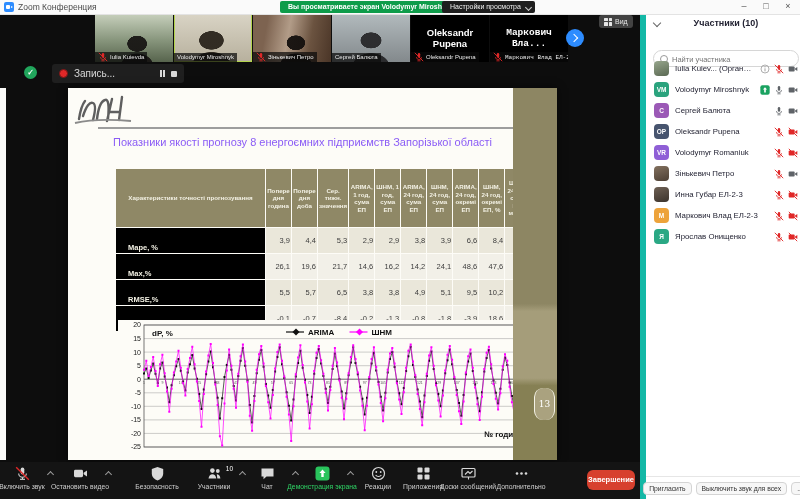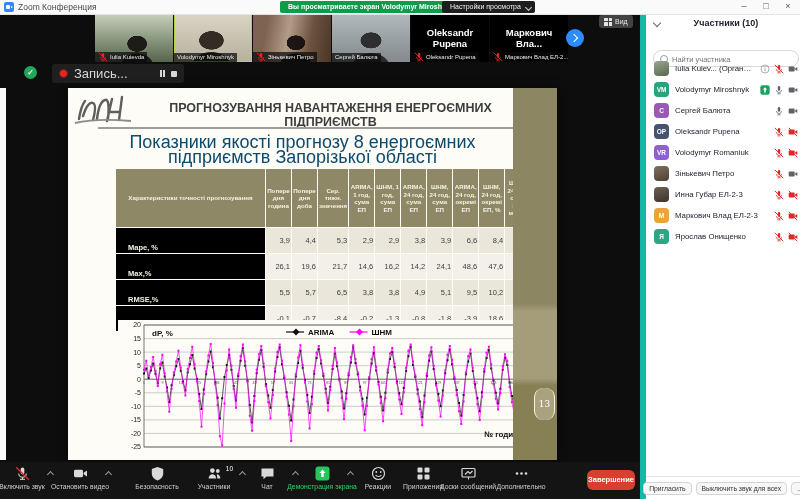--- a/index.html
+++ b/index.html
@@ -47,36 +47,36 @@
   #view-btn{left:599px;top:1px;height:13px;background:rgba(70,70,70,.92);border-radius:3px;color:#e6e6e6;
       font-size:7px;line-height:13px;padding:0 5px;display:flex;align-items:center;gap:3px;}
   .gridglyph{width:8px;height:8px;display:grid;grid-template-columns:1fr 1fr;gap:1px;}
   .gridglyph i{background:#e6e6e6;border-radius:.5px;}
   
   #rec-shield{left:24px;top:52px;width:13px;height:13px;border-radius:50%;background:#21a65c;color:#fff;
       font-size:8px;line-height:13px;text-align:center;font-weight:bold;}
   #rec-pill{left:52px;top:50px;width:132px;height:19px;background:#1f1f1f;border-radius:3px;
       display:flex;align-items:center;gap:6px;padding:0 7px;box-sizing:border-box;}
   #rec-dot{width:7px;height:7px;border-radius:50%;background:#e02828;border:1px solid #7a1616;}
-  #rec-label{font-size:13px;color:#d8d8d8;flex:1;}
+  #rec-label{font-size:10px;color:#d8d8d8;flex:1;}
   .pauseglyph{display:flex;gap:1.5px;}
   .pauseglyph i{width:2px;height:7px;background:#d8d8d8;}
   .stopglyph{width:6px;height:6px;background:#d8d8d8;border-radius:1px;}
   
   #left-strip{left:0;top:74px;width:6px;height:372px;background:#fbfbf9;}
   #slide{left:68px;top:74px;width:489px;height:372px;background:#fdfcf7;box-shadow:0 0 8px rgba(0,0,0,.6);}
   #slide-side-strip{right:0;top:0;width:44px;height:372px;
       background:linear-gradient(180deg,#8d8663 0%,#8d8663 58%,#a59d7a 60%,#a59d7a 78%,#868054 80%,#868054 100%);}
   #page-badge{position:absolute;right:2px;top:300px;width:19px;height:32px;background:#aaa27f;
       border-left:1.5px solid #f4f2e6;border-right:1.5px solid #f4f2e6;border-radius:45% / 28%;
       color:#fff;font-family:"DejaVu Serif",serif;font-size:9px;display:flex;align-items:center;justify-content:center;}
   #slide-logo{left:4px;top:2px;width:62px;height:42px;}
   #slide-title{left:64px;right:28px;top:13px;text-align:center;font-size:12.5px;font-weight:600;color:#3d3d3d;}
   #title-rule{left:30px;right:26px;top:39px;height:2px;background:#9d9d9d;}
-  #slide-subtitle{left:8px;right:28px;top:47px;text-align:center;font-size:18px;color:#0c4a6e;line-height:15px;}
+  #slide-subtitle{left:8px;right:28px;top:47px;text-align:center;font-size:11px;color:#8b5cf6;line-height:15px;}
   
   #ptable{left:47px;top:80px;border-collapse:collapse;table-layout:fixed;}
   #ptable th,#ptable td{border:1px solid #fdfcf7;overflow:hidden;}
   #ptable thead th{background:#8f8866;color:#f3f1e4;font-size:6.2px;font-weight:bold;height:56px;
       text-align:center;padding:1px;line-height:7.5px;}
   #ptable tbody th{background:#000000;color:#f3f1e4;font-size:7.5px;font-weight:bold;text-align:left;
       vertical-align:bottom;padding:1px 12px;}
   #ptable tbody td{font-size:7.5px;color:#3c3c3c;text-align:right;height:23px;}
   #ptable tbody tr:nth-child(odd) td{background:#eae7da;}
   #ptable tbody tr:nth-child(even) td{background:#f2f0e8;}
@@ -187,21 +187,21 @@
               <rect x="5.7" y="1.5" width="3.6" height="7" rx="1.8" fill="#e02828"></rect>
               <path d="M3.7 7.5a3.8 3.8 0 0 0 7.6 0" fill="none" stroke="#e02828" stroke-width="1.1"></path>
               <line x1="7.5" y1="11.5" x2="7.5" y2="13" stroke="#e02828" stroke-width="1.1"></line>
               <line x1="5" y1="13.3" x2="10" y2="13.3" stroke="#e02828" stroke-width="1.1"></line>
               <line x1="1.2" y1="1.2" x2="13.8" y2="13.8" stroke="#e02828" stroke-width="1.4"></line>
             </svg>
           </span>
           <span>Oleksandr Pupena</span>
         </div>
       </div>
-      <div class="vtile abs " style="left: 490px;">
+      <div class="vtile abs " style="left: 490px; font-family: Liberation Mono, monospace;">
         <div class="bigname">Маркович Вла...</div>
         <div class="nameplate">
           <span>
             <svg class="ic" viewBox="0 0 15 15" xmlns="http://www.w3.org/2000/svg">
               <rect x="5.7" y="1.5" width="3.6" height="7" rx="1.8" fill="#e02828"></rect>
               <path d="M3.7 7.5a3.8 3.8 0 0 0 7.6 0" fill="none" stroke="#e02828" stroke-width="1.1"></path>
               <line x1="7.5" y1="11.5" x2="7.5" y2="13" stroke="#e02828" stroke-width="1.1"></line>
               <line x1="5" y1="13.3" x2="10" y2="13.3" stroke="#e02828" stroke-width="1.1"></line>
               <line x1="1.2" y1="1.2" x2="13.8" y2="13.8" stroke="#e02828" stroke-width="1.4"></line>
             </svg>
@@ -234,21 +234,20 @@
     <span class="stopglyph"></span>
   </div>
 
   <div id="left-strip" class="abs"></div>
 
   <div id="slide" class="abs">
     <svg id="slide-logo" class="abs" viewBox="0 0 62 42">
       <path d="M7 29 Q9 16 13 11 M11 26 q5 -15 10 -13 q4 2 0 17 M25 29 q2 -17 8 -19 q5 -2 3 19 M40 9 l-5 22 m2 -9 h11 M50 7 l-3 23" stroke="#5f5f5f" stroke-width="2.4" fill="none" stroke-linecap="round"></path>
       <path d="M3 33 q22 -5 56 -2" stroke="#8a8a8a" stroke-width="1.8" fill="none"></path>
     </svg>
-    <div id="slide-title" class="abs">ПРОГНОЗУВАННЯ НАВАНТАЖЕННЯ ЕНЕРГОЄМНИХ ПІДПРИЄМСТВ</div>
     <div id="title-rule" class="abs"></div>
     <div id="slide-subtitle" class="abs">Показники якості прогнозу 8 енергоємних підприємств Запорізької області</div>
 
     <table id="ptable" class="abs">
       <colgroup id="ptable-cols">
           <col style="width: 150px;">
           <col style="width: 26px;">
           <col style="width: 26px;">
           <col style="width: 26px;">
           <col style="width: 26px;">

